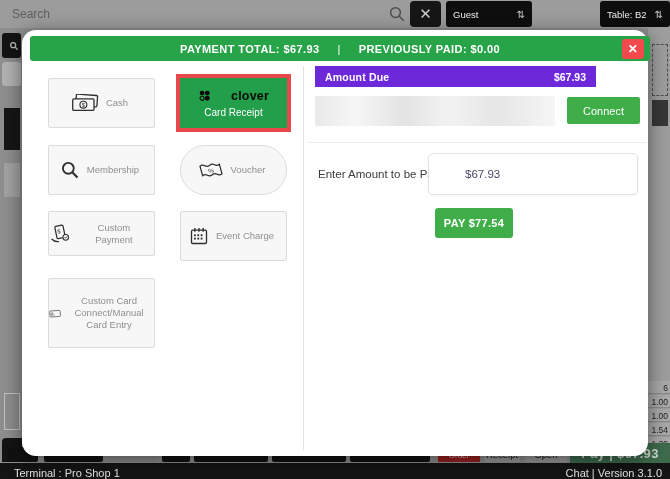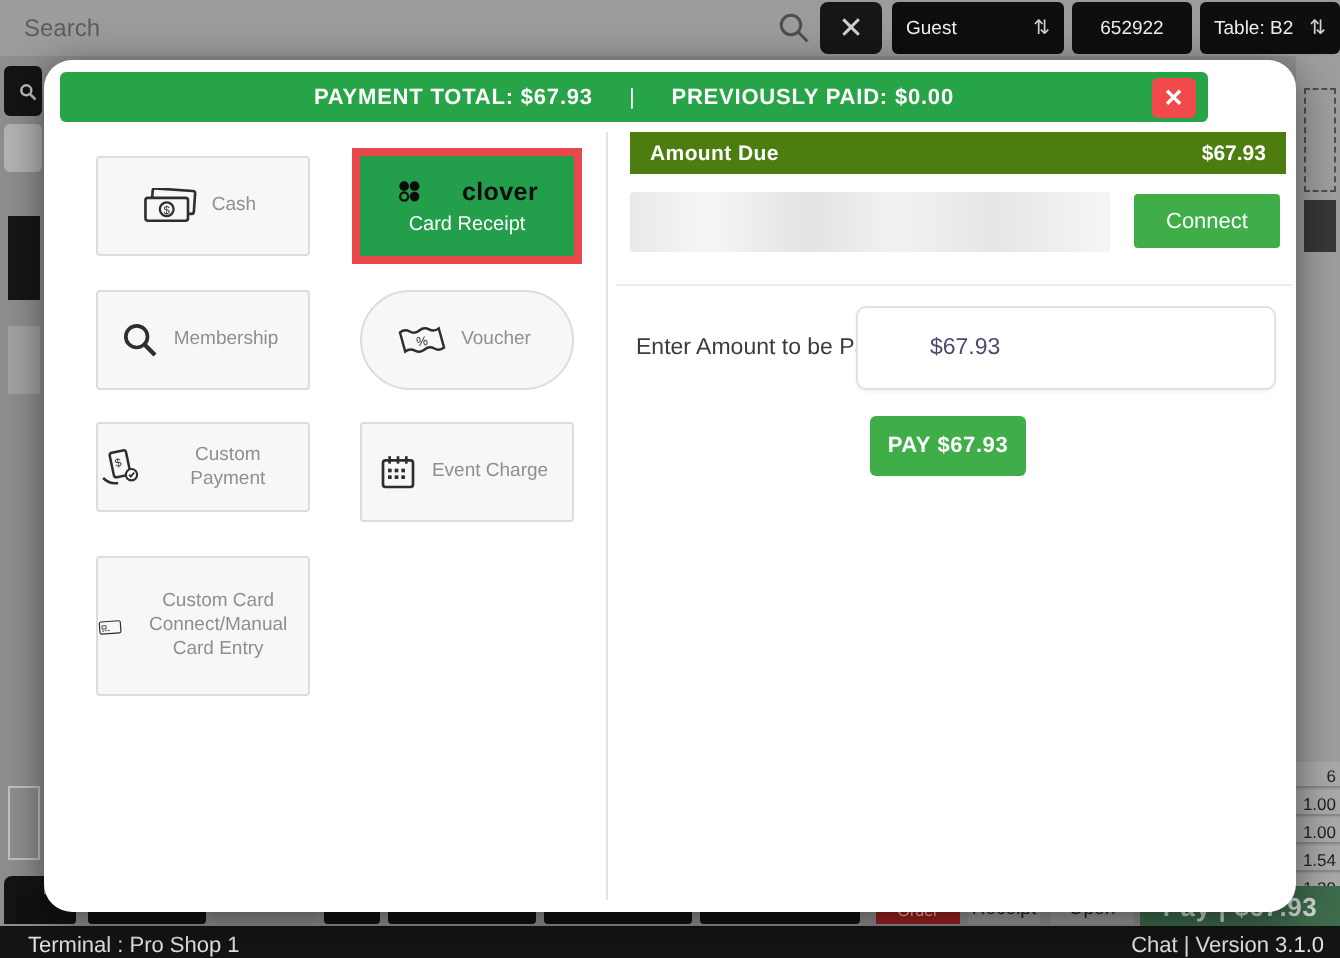--- a/index.html
+++ b/index.html
@@ -37,38 +37,38 @@
 
   .l-black1 { left:2px; top:33px; width:19px; height:25px; background:#141414; border-radius:3px; color:#bdbdbd; font-size:10px; display:flex; align-items:center; justify-content:flex-end; padding-right:2px;}
   .l-gray1 { left:2px; top:62px; width:19px; height:24px; background:#b3b3b3; border-radius:3px; }
   .l-black2 { left:4px; top:108px; width:16px; height:42px; background:#161616; }
   .l-gray2 { left:4px; top:163px; width:16px; height:34px; background:#a3a3a3; }
   .l-out { left:4px; top:393px; width:16px; height:37px; border:1px solid #c2c2c2; }
   .l-black3 { left:2px; top:438px; width:20px; height:24px; background:#141414; border-radius:4px 0 0 0; }
 
   
   .modal { position:absolute; left:22px; top:30px; width:626px; height:426px; background:#ffffff; border-radius:14px; box-shadow:0 4px 20px rgba(0,0,0,.5); }
-  .mheader { position:absolute; left:8px; top:6px; width:574px; height:25px; background:#28a448; border-radius:3px; display:flex; align-items:center; justify-content:center; color:#fff; font-size:11px; font-weight:bold; letter-spacing:.4px; }
+  .mheader { position:absolute; left:8px; top:6px; width:620px; height:25px; background:#28a448; border-radius:3px; display:flex; align-items:center; justify-content:center; color:#fff; font-size:11px; font-weight:bold; letter-spacing:.4px; }
   .mheader .sep { margin:0 18px; font-weight:normal; }
   .mclose { position:absolute; right:6px; top:2.5px; width:22px; height:20px; background:#f2494c; border-radius:3px; color:#fff; font-size:12px; font-weight:bold; display:flex; align-items:center; justify-content:center; cursor:pointer; }
 
   
   .paybtn { position:absolute; width:107px; background:#f7f7f7; border:1px solid #dcdcdc; border-radius:2px; display:flex; flex-direction:row; align-items:center; justify-content:center; gap:3px; cursor:pointer; }
   .paybtn .lbl { color:#8f8f8f; font-size:9.5px; text-align:center; line-height:1.25; padding:0 4px; }
   .paybtn svg { display:block; }
 
   .card-ext-wrap { position:absolute; left:154px; top:44px; width:115px; height:58px; border:4px solid #e8474b; background:#239e4a; display:flex; flex-direction:column; align-items:center; justify-content:center; gap:4px; cursor:pointer; }
   .clover-line { display:flex; align-items:center; gap:20px; }
   .clover-word { color:#0b0b0b; font-weight:bold; font-size:12.5px; letter-spacing:.2px; }
   .card-ext-lbl { color:#ffffff; font-size:10px; }
 
   .vdivider { position:absolute; left:281px; top:36px; width:1px; height:384px; background:#e3e3e3; }
 
   
-  .amount-bar { position:absolute; left:293px; top:36px; width:328px; height:21px; background:#4d7c0f; color:#ffffff; font-size:10.5px; display:flex; align-items:center; }
+  .amount-bar { position:absolute; left:293px; top:36px; width:281px; height:21px; background:#6d28d9; color:#ffffff; font-size:10.5px; display:flex; align-items:center; }
   .amount-bar .al { margin-left:10px; font-weight:bold; letter-spacing:.2px; }
   .amount-bar .av { margin-left:auto; margin-right:10px; font-weight:bold; }
   .blur-field { position:absolute; left:293px; top:66px; width:240px; height:30px; border-radius:2px; overflow:hidden; background:#f1f1f1; }
   .blur-field .smear { position:absolute; inset:-6px; background:linear-gradient(90deg,#e7e7e7 0%,#f6f6f6 18%,#e3e3e3 38%,#f2f2f2 55%,#e6e6e6 75%,#f7f7f7 100%); filter:blur(3px); }
   .connect-btn { position:absolute; left:545px; top:67px; width:73px; height:27px; background:#3fae49; border-radius:2px; color:#fff; font-size:11px; display:flex; align-items:center; justify-content:center; cursor:pointer; }
   .hline { position:absolute; left:286px; top:112px; width:338px; height:1px; background:#ececec; }
   .enter-lbl { position:absolute; left:296px; top:138px; font-size:11.5px; color:#3c3c3c; }
   .amt-input { position:absolute; left:406px; top:123px; width:210px; height:42px; border:1px solid #e2e2e2; border-radius:5px; background:#fff; box-shadow:0 1px 2px rgba(0,0,0,.05); font-size:11.5px; color:#4a4a6a; padding-left:36px; outline:none; font-family:"Liberation Sans",sans-serif; }
   .pay-btn { position:absolute; left:413px; top:178px; width:78px; height:30px; background:#3fae49; border-radius:3px; color:#fff; font-size:11px; font-weight:bold; display:flex; align-items:center; justify-content:center; letter-spacing:.3px; cursor:pointer; }
 </style>
@@ -82,23 +82,20 @@
     <svg class="mag" viewBox="0 0 24 24">
       <circle cx="10" cy="10" r="6.5" fill="none" stroke="#4f4f4f" stroke-width="2"></circle>
       <line x1="15" y1="15" x2="21" y2="21" stroke="#4f4f4f" stroke-width="2"></line>
     </svg>
     <div class="xbtn">
       <span>✕</span>
     </div>
     <div class="infobox ib-guest">
       <span>Guest</span>
       <span class="ico">⇅</span>
-    </div>
-    <div class="infobox ib-num">
-      <span>652922</span>
     </div>
     <div class="infobox ib-table">
       <span>Table: B2</span>
       <span class="ico">⇅</span>
     </div>
   </div>
 
   <div class="bgshape l-black1">
     <svg width="10" height="10" viewBox="0 0 24 24">
       <circle cx="10" cy="10" r="6" fill="none" stroke="#bdbdbd" stroke-width="3"></circle>
@@ -246,17 +243,17 @@
     <div class="connect-btn">
       <span>Connect</span>
     </div>
 
     <div class="hline"></div>
 
     <span class="enter-lbl">Enter Amount to be Paid</span>
     <input class="amt-input" type="text" value="$67.93" style="">
 
     <div class="pay-btn">
-      <span>PAY $67.93</span>
+      <span>PAY $77.54</span>
     </div>
 
   </div>
 </div>
 
 </body></html>

